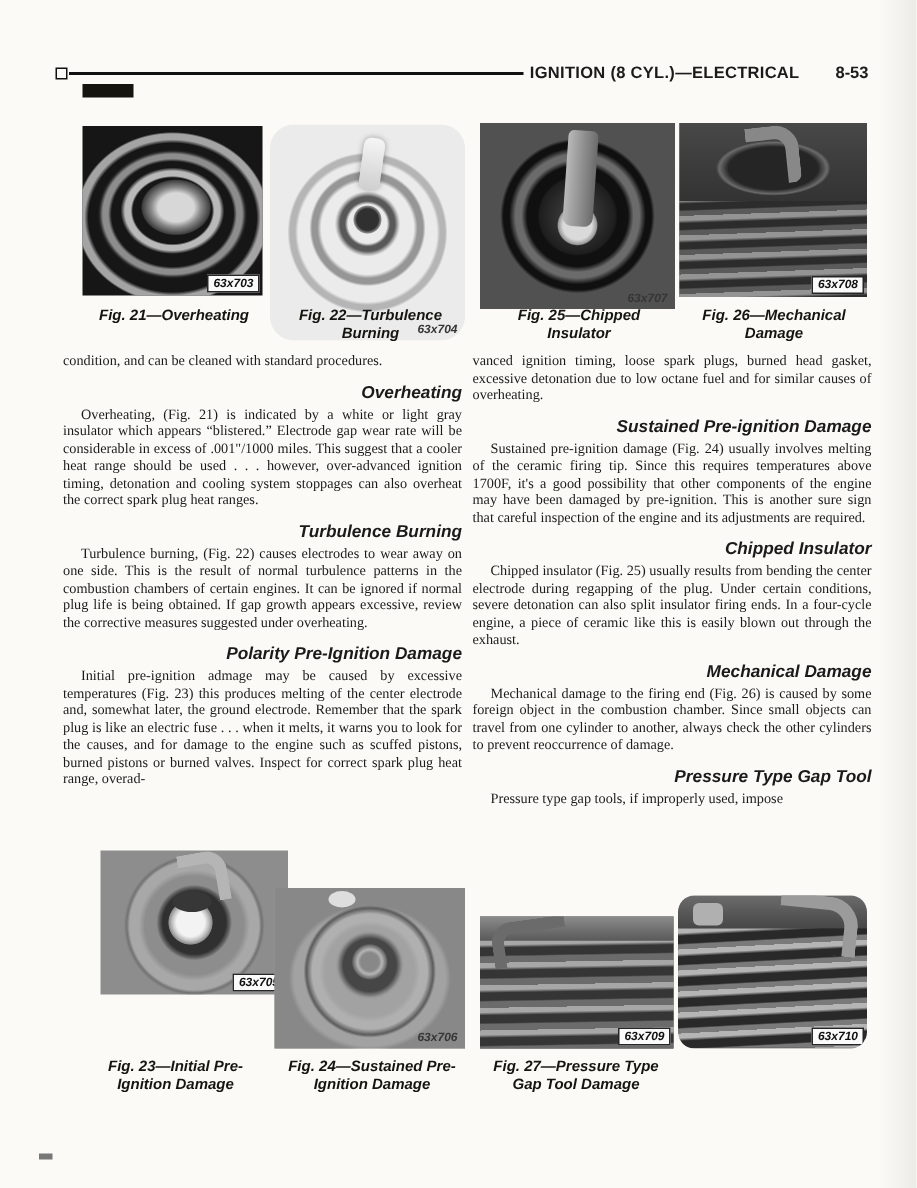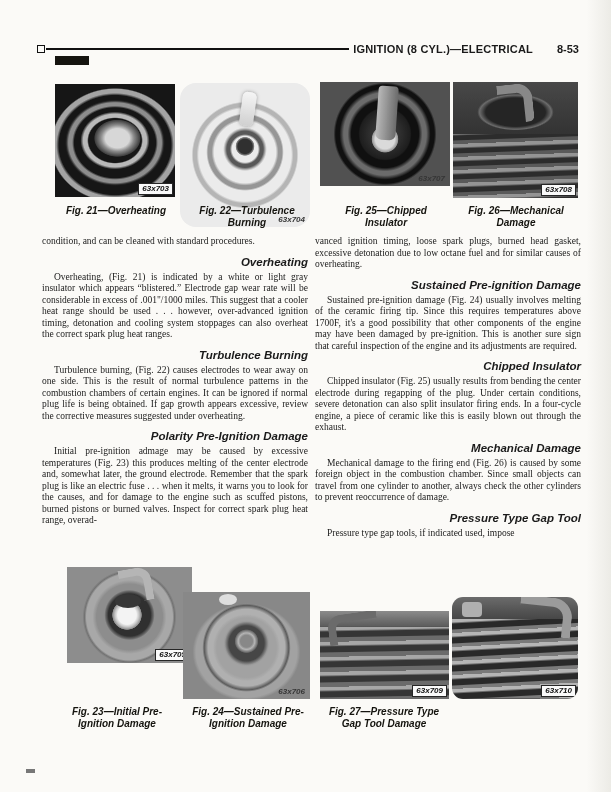--- a/index.html
+++ b/index.html
@@ -105,21 +105,21 @@
   <div class="ink-mark"></div>
   <div class="corner-mark"></div>
 
   <figure class="photo p-fig21" style="left:55px;top:84px;width:120px;height:113px;margin:0;">
     <span class="photo-id boxed">63x703</span>
   </figure>
   <figure class="photo p-fig22" style="left:180px;top:83px;width:130px;height:144px;margin:0;border-radius:16px;">
     <span class="part elec22"></span>
     <span class="photo-id plain">63x704</span>
   </figure>
-  <figure class="photo p-fig25" style="left:320px;top:82px;width:130px;height:104px;margin:0;">
+  <figure class="photo p-fig25" style="left:320px;top:82px;width:130px;height:124px;margin:0;">
     <span class="part strap25"></span>
     <span class="photo-id plain">63x707</span>
   </figure>
   <figure class="photo p-fig26" style="left:453px;top:82px;width:125px;height:116px;margin:0;">
     <span class="part hook26"></span>
     <span class="photo-id boxed">63x708</span>
   </figure>
 
   <div class="cap" style="left:50px;top:205px;width:132px;">
     <span>Fig. 21—Overheating</span>
@@ -150,21 +150,21 @@
 
   <div class="col" style="left:315px;top:236px;width:266px;">
     <p>vanced ignition timing, loose spark plugs, burned head gasket, excessive detonation due to low octane fuel and for similar causes of overheating.</p>
     <h3 class="shead">Sustained Pre-ignition Damage</h3>
     <p class="ind">Sustained pre-ignition damage (Fig. 24) usually involves melting of the ceramic firing tip. Since this requires temperatures above 1700F, it's a good possibility that other components of the engine may have been damaged by pre-ignition. This is another sure sign that careful inspection of the engine and its adjustments are required.</p>
     <h3 class="shead">Chipped Insulator</h3>
     <p class="ind">Chipped insulator (Fig. 25) usually results from bending the center electrode during regapping of the plug. Under certain conditions, severe detonation can also split insulator firing ends. In a four-cycle engine, a piece of ceramic like this is easily blown out through the exhaust.</p>
     <h3 class="shead">Mechanical Damage</h3>
     <p class="ind">Mechanical damage to the firing end (Fig. 26) is caused by some foreign object in the combustion chamber. Since small objects can travel from one cylinder to another, always check the other cylinders to prevent reoccurrence of damage.</p>
     <h3 class="shead">Pressure Type Gap Tool</h3>
-    <p class="ind">Pressure type gap tools, if indicated used, impose</p>
+    <p class="ind">Pressure type gap tools, if improperly used, impose</p>
   </div>
 
   <figure class="photo p-fig23" style="left:55px;top:555px;width:125px;height:96px;margin:12px;">
     <span class="part hook23"></span>
     <span class="part tipcrust"></span>
     <span class="photo-id boxed">63x705</span>
   </figure>
   <figure class="photo p-fig24" style="left:183px;top:592px;width:127px;height:107px;margin:0;">
     <span class="part speck24"></span>
     <span class="photo-id plain">63x706</span>

